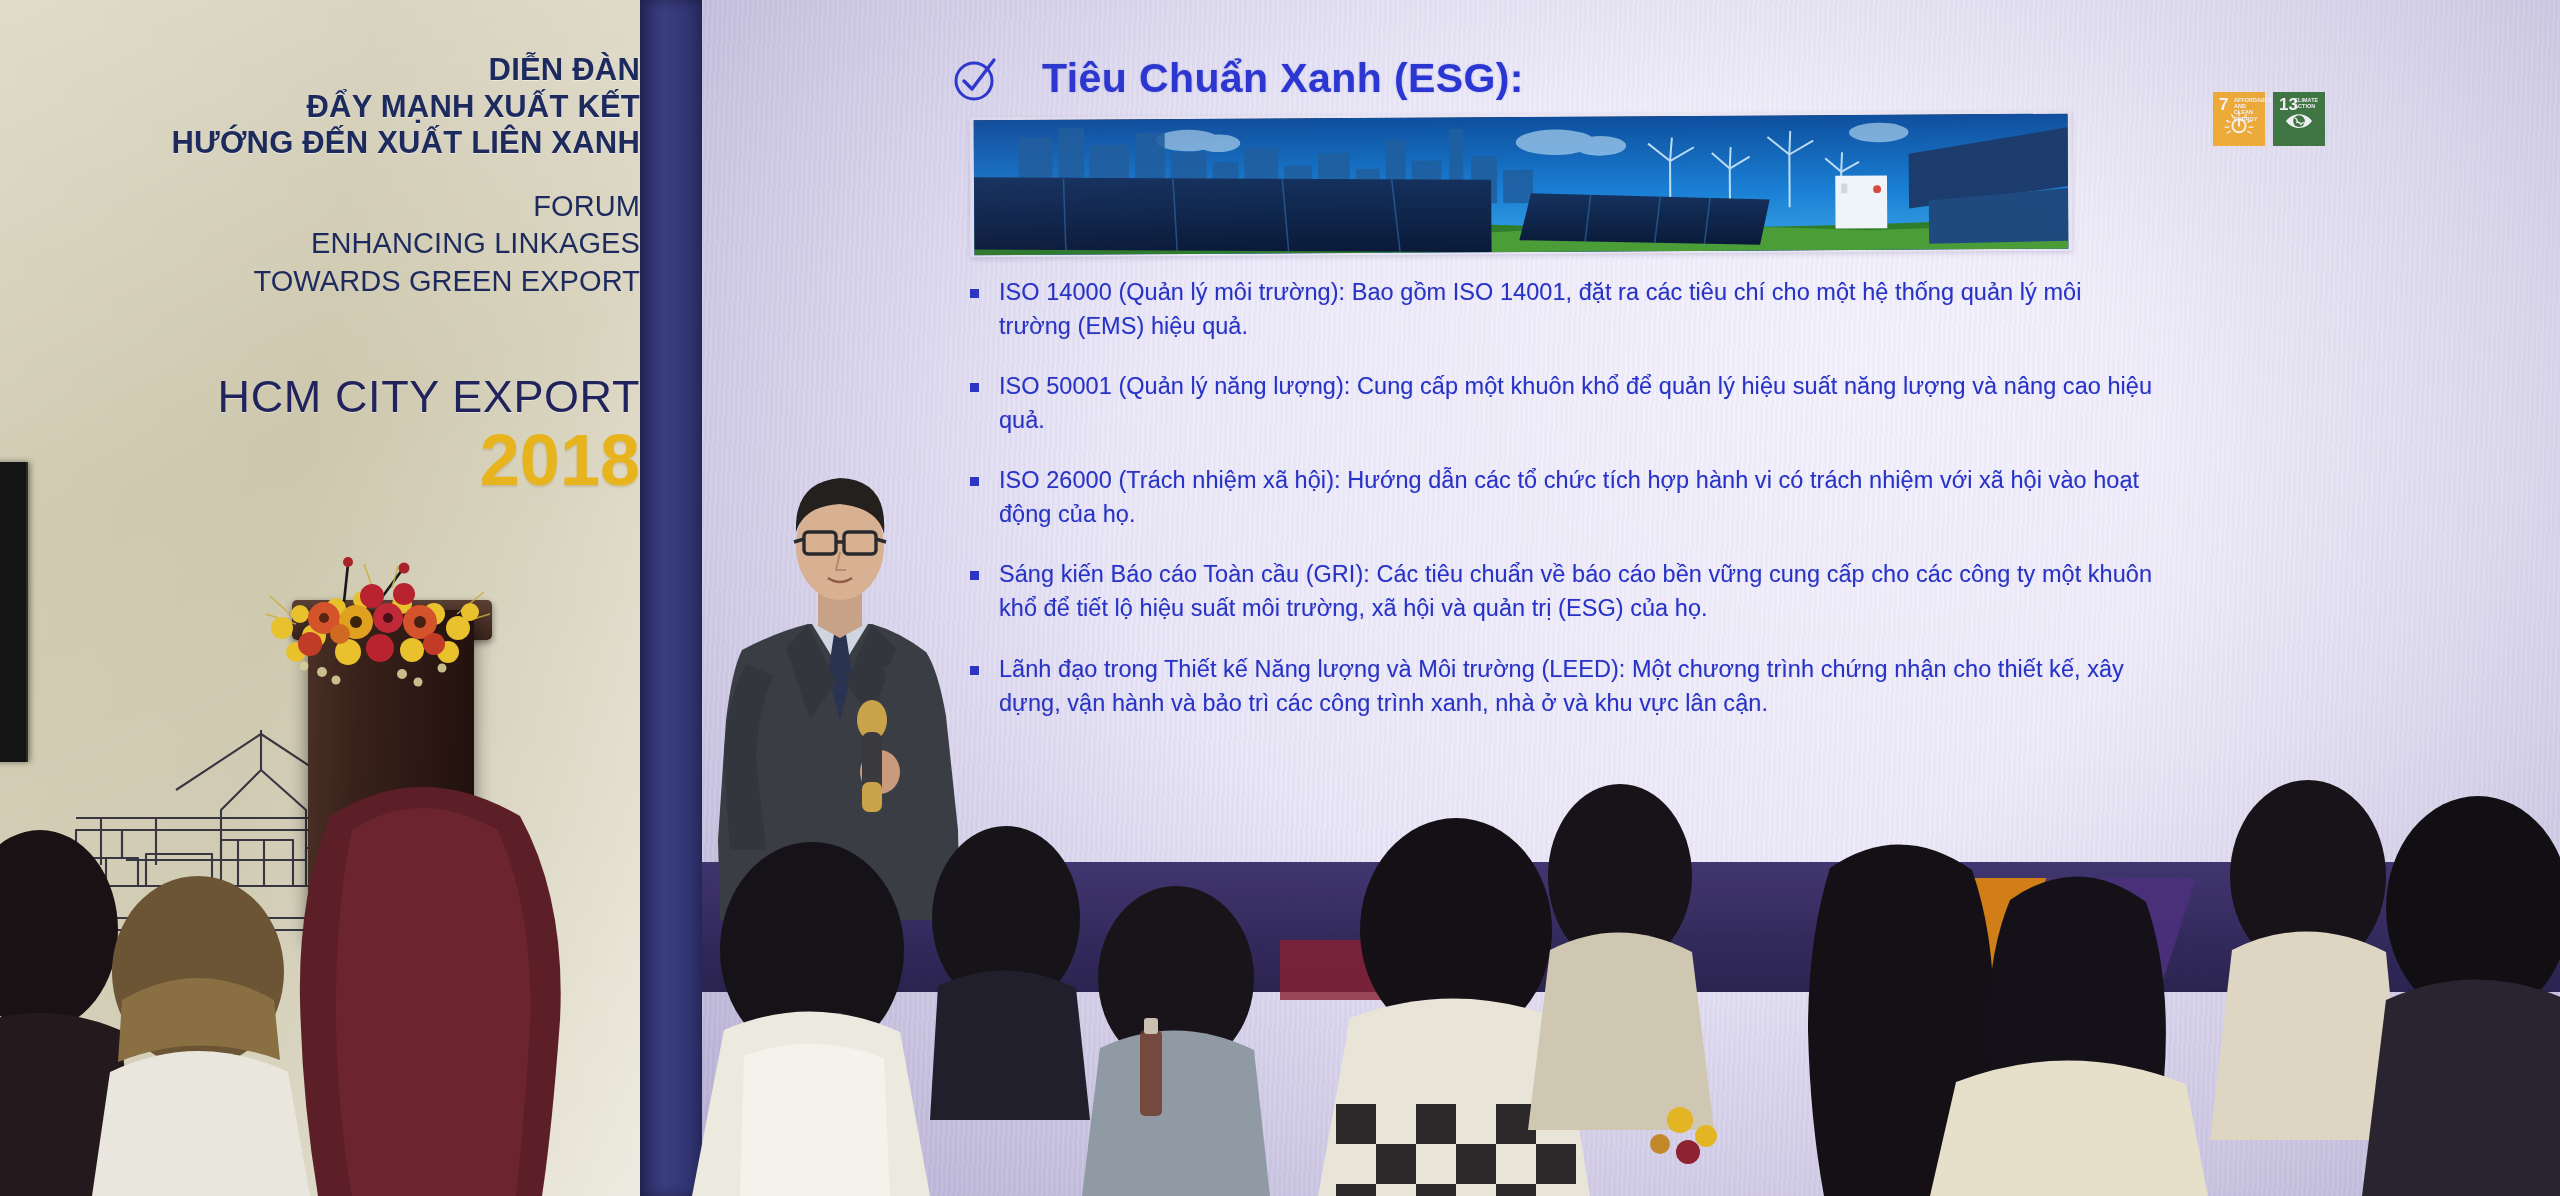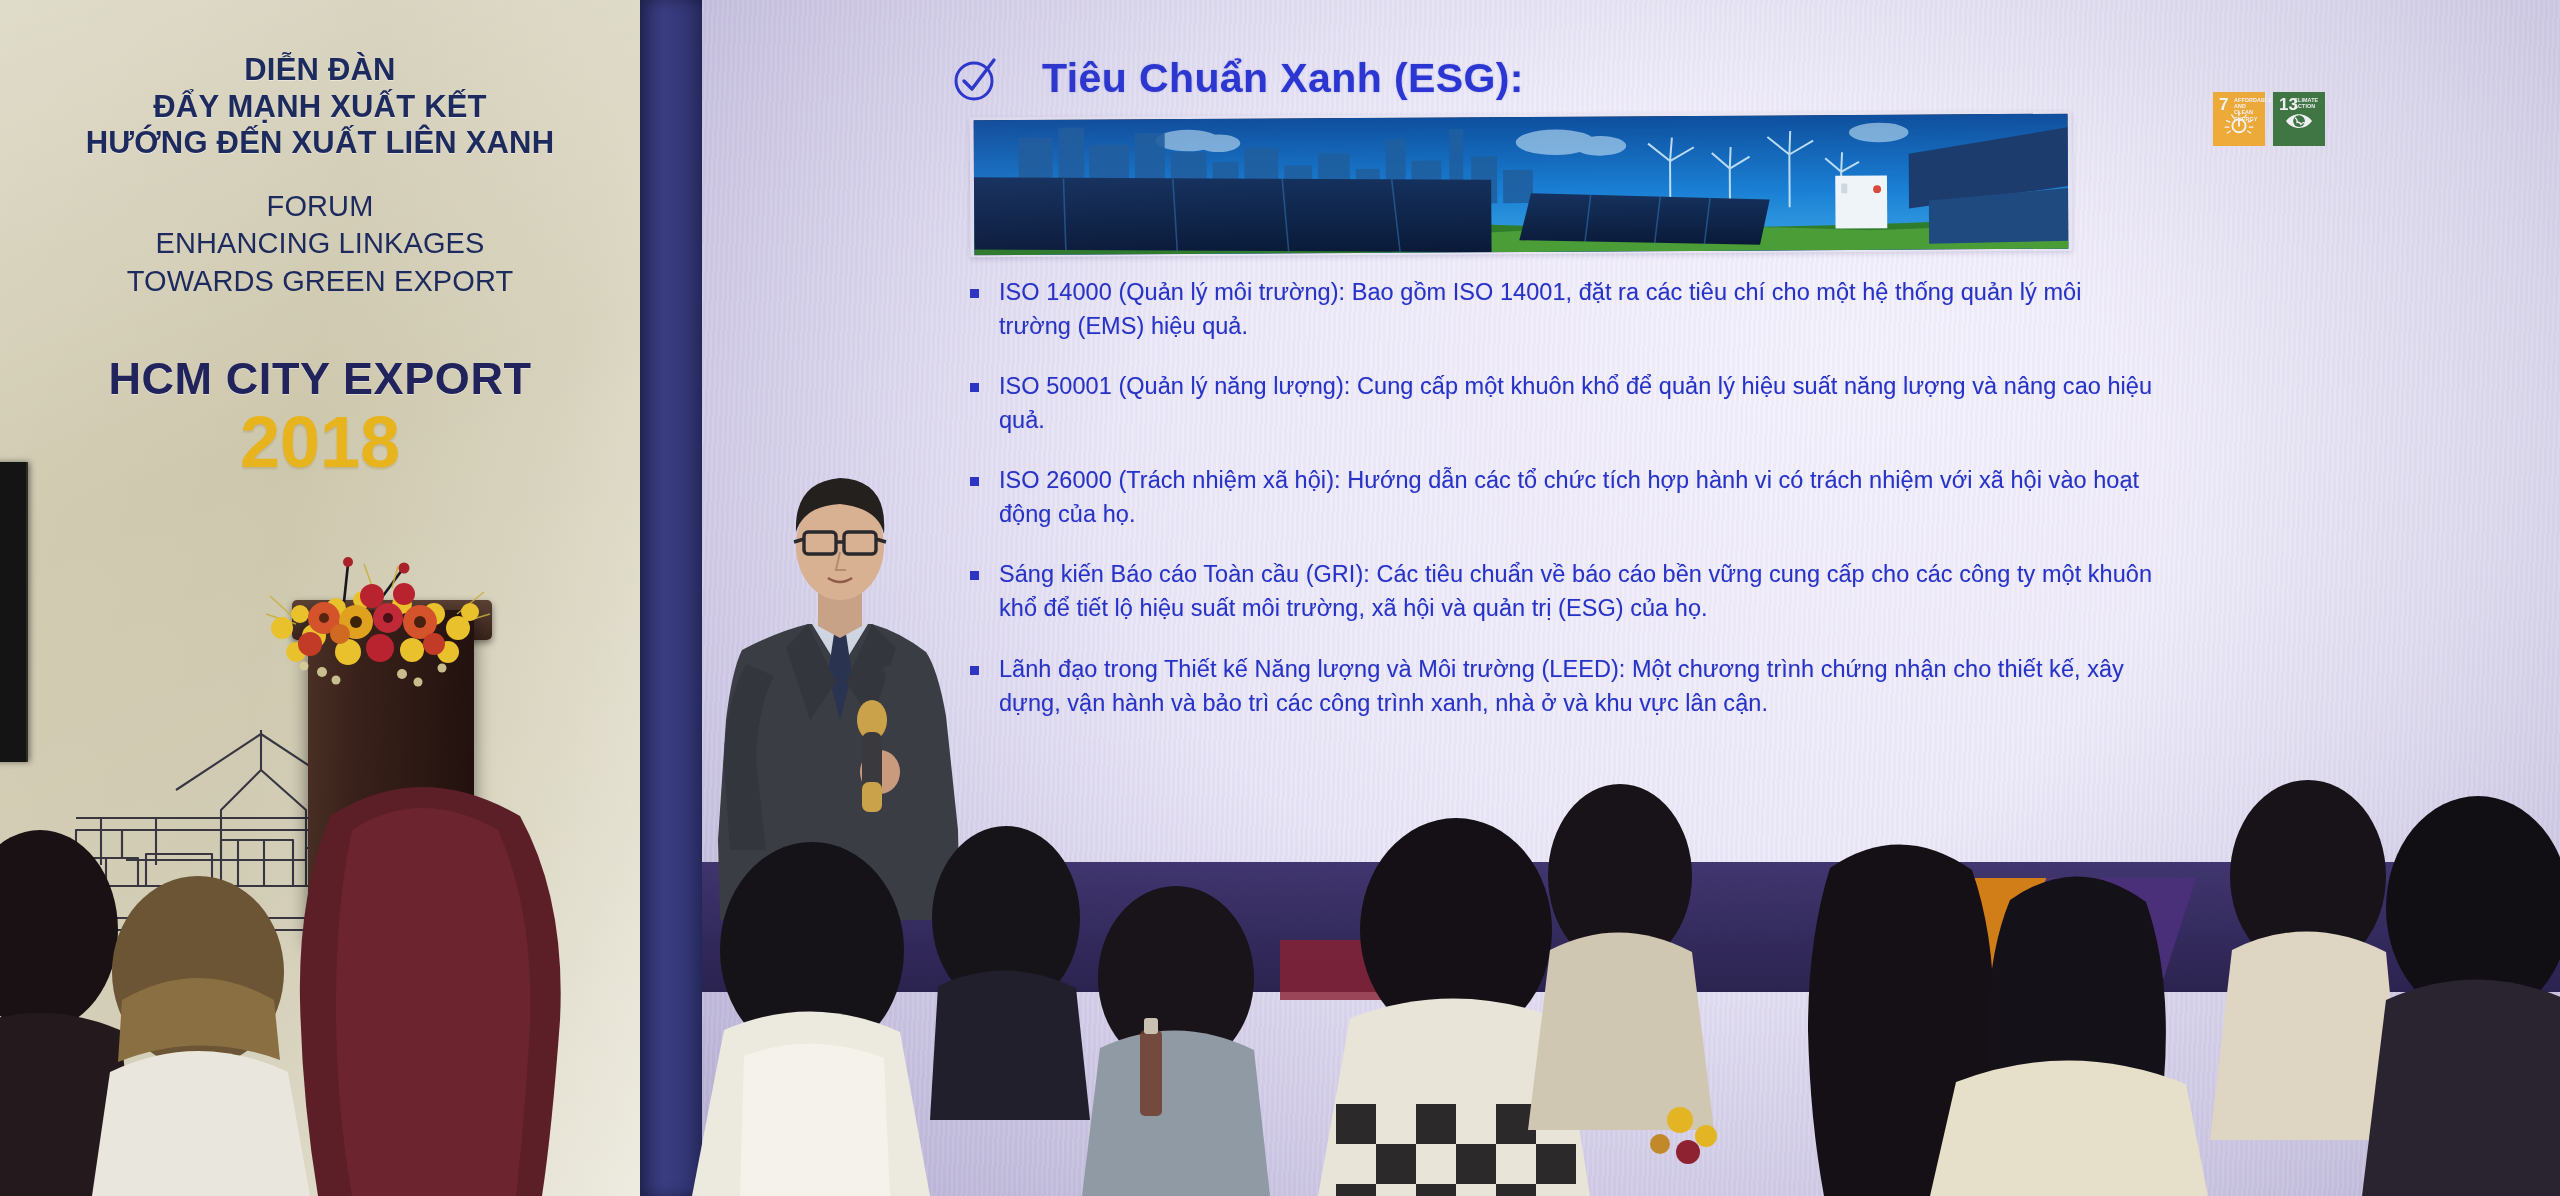--- a/index.html
+++ b/index.html
@@ -17,34 +17,34 @@
   .banner-sheen{
     position:absolute; inset:0;
     background:linear-gradient(160deg,rgba(255,255,255,.32) 0%,rgba(255,255,255,0) 38%,rgba(255,255,255,.10) 72%,rgba(255,255,255,.30) 100%);
     pointer-events:none;
   }
   .tv-panel{
     position:absolute; left:-8px; top:462px; width:36px; height:300px;
     background:#141414; border-right:2px solid #2a2e25;
     box-shadow:2px 0 6px rgba(0,0,0,.45);
   }
-  .banner-text{ position:absolute; left:0; top:0; width:640px; text-align:center; }
+  .banner-text{ position:absolute; left:0; top:0; width:640px; text-align:right; }
   .b-vn{
     color:#1d2a5e; font-weight:bold; letter-spacing:.2px;
     text-shadow:0 1px 0 rgba(255,255,255,.45);
   }
   .b-vn .l1{ font-size:31px; margin-top:52px; line-height:1.18; }
   .b-vn .l2{ font-size:31px; line-height:1.18; }
   .b-vn .l3{ font-size:31px; line-height:1.18; }
   .b-en{
     color:#1d2a5e; font-weight:500; margin-top:26px;
     font-size:29px; line-height:1.30; letter-spacing:.1px;
   }
   .b-hcm{
-    color:#21235c; font-weight:bold; font-size:45px; margin-top:52px;
+    color:#21235c; font-weight:normal; font-size:45px; margin-top:70px;
     letter-spacing:.6px; text-shadow:0 1px 0 rgba(255,255,255,.4);
   }
   .b-year{
     color:#e8b41e; font-weight:bold; font-size:72px; line-height:.98;
     margin-top:2px; text-shadow:0 2px 2px rgba(120,90,0,.18);
   }
 
   
   .port-art{ position:absolute; left:6px; top:690px; width:420px; height:330px; opacity:.92; }
 

